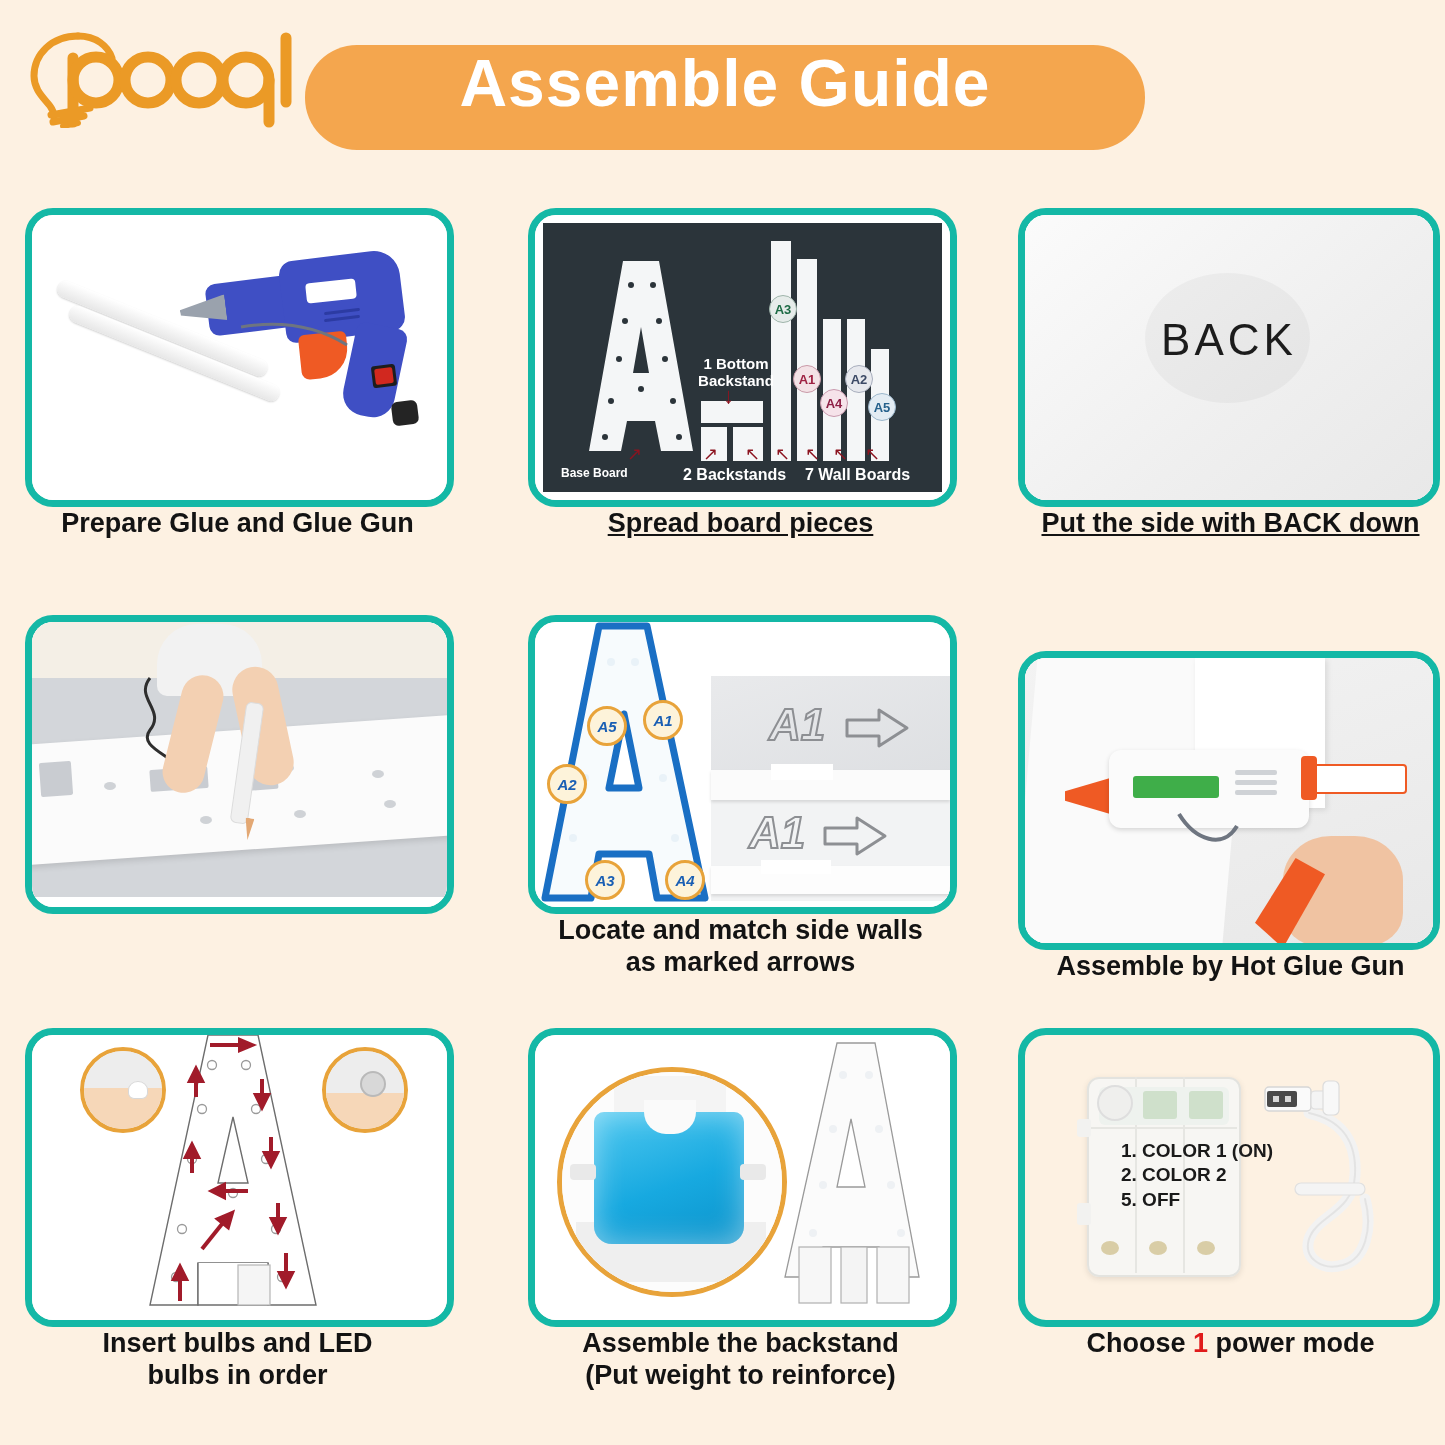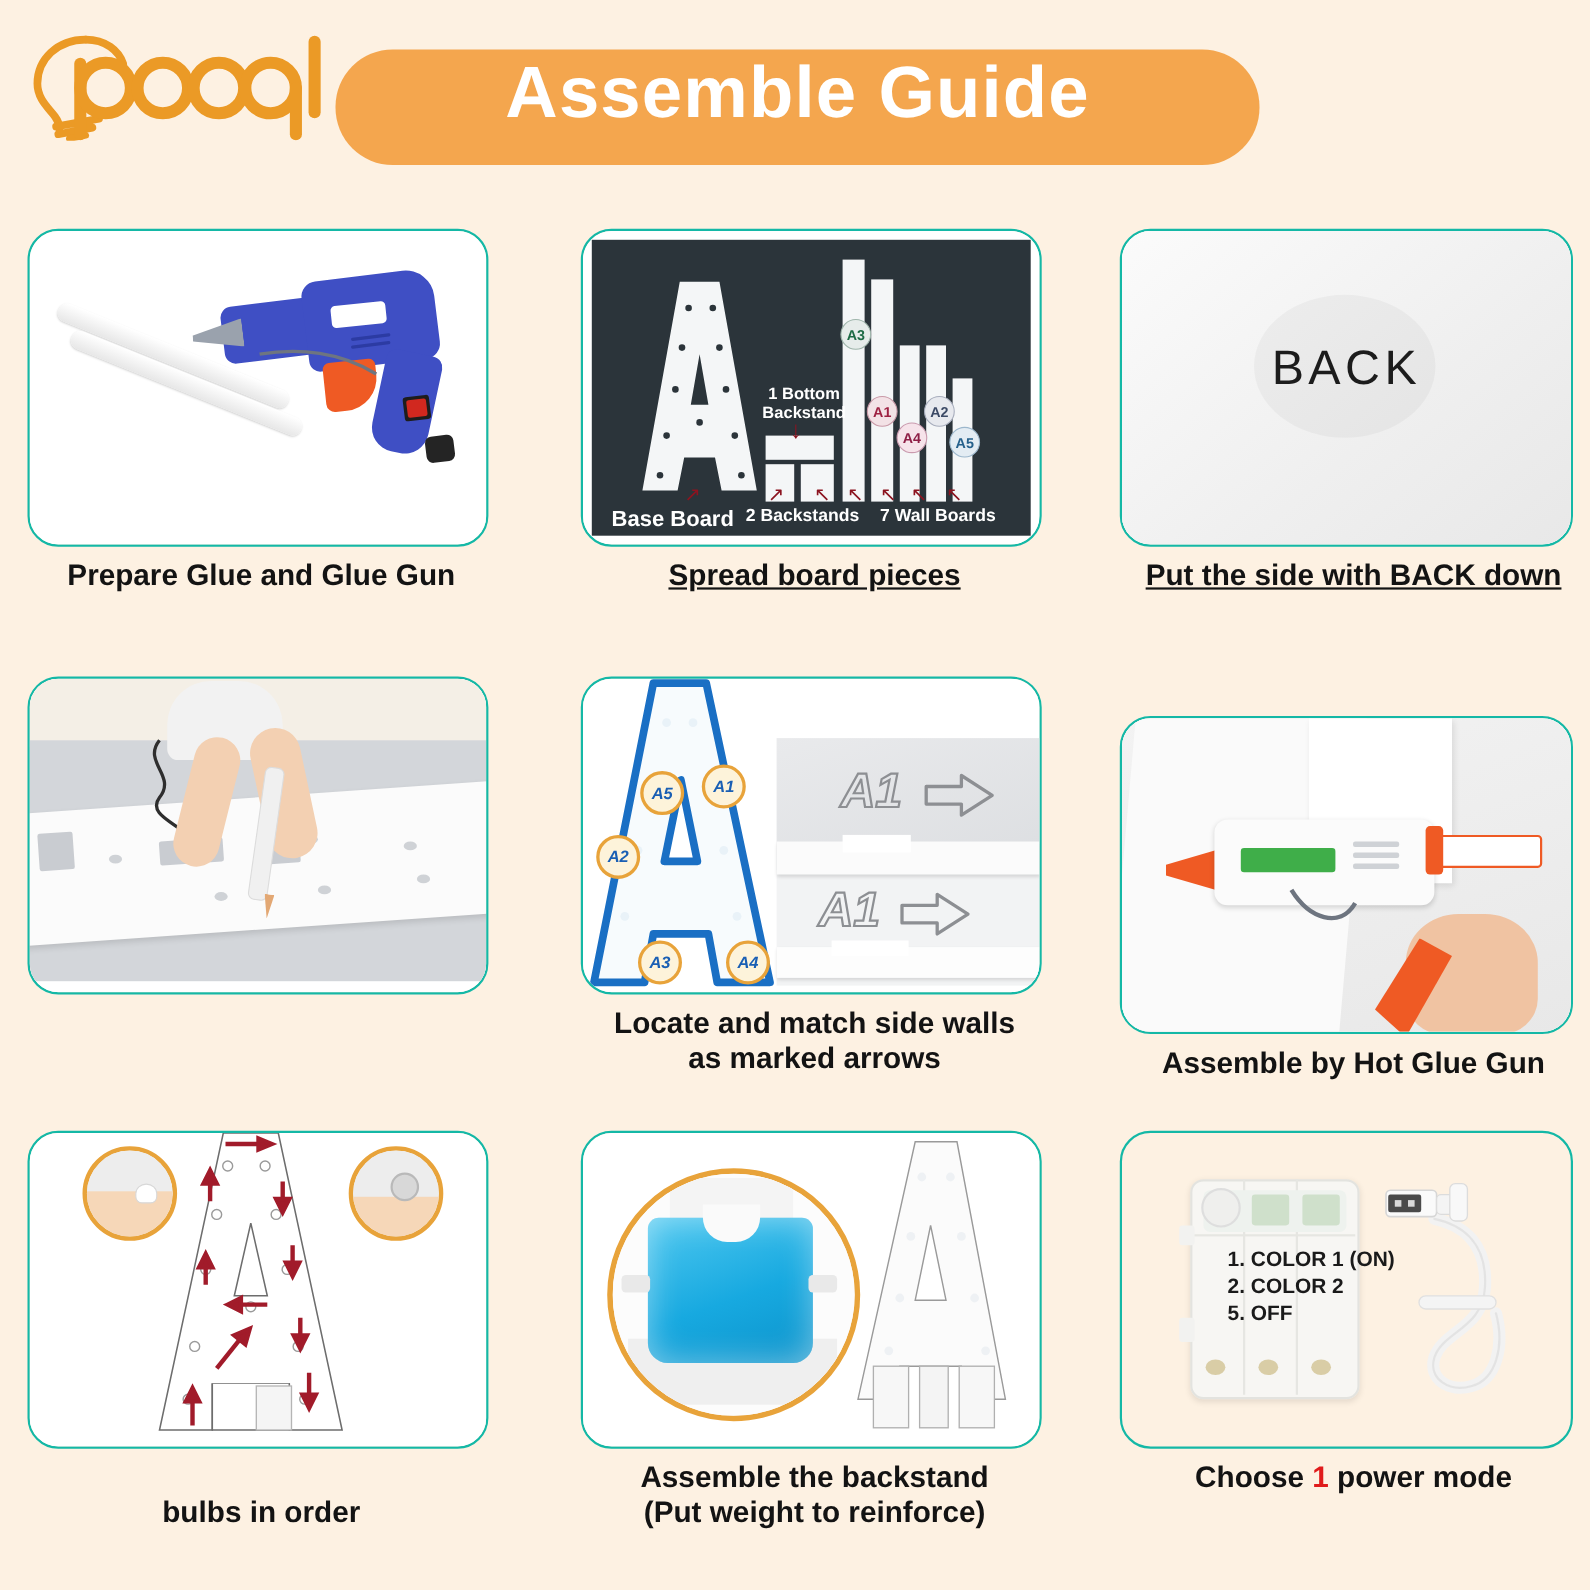--- a/index.html
+++ b/index.html
@@ -23,21 +23,21 @@
   .title-pill .title-text{
     color:#ffffff;font-size:66px;font-weight:bold;letter-spacing:1px;
     font-family:"Liberation Sans", sans-serif;
   }
 
   
   .grid{position:absolute;left:0;top:190px;width:1445px;height:1255px;}
   .cell{position:absolute;}
   .card{
     position:absolute;left:0;top:0;
-    border:2px solid #14b8a6;border-radius:28px;
+    border:7px solid #14b8a6;border-radius:28px;
     background:#fdf1e2;overflow:hidden;
   }
   .card-inner{position:absolute;left:0;top:0;right:0;bottom:0;overflow:hidden;}
   .card.white .card-inner{background:#ffffff;}
   .caption{
     position:absolute;left:0;width:100%;text-align:center;
     font-size:27px;font-weight:bold;color:#131313;line-height:1.18;
     font-family:"Liberation Sans", sans-serif;
   }
   .caption .hl{color:#e01b1b;}
@@ -212,21 +212,21 @@
 
             <div class="marker" style="left:226px;top:72px;width:26px;height:26px;background:#e6ecea;color:#1d6b45;border:1px solid #9fb5ab;">A3</div>
             <div class="marker" style="left:250px;top:142px;width:26px;height:26px;background:#f3e2e6;color:#9e2142;border:1px solid #c99aa8;">A1</div>
             <div class="marker" style="left:302px;top:142px;width:26px;height:26px;background:#e7e9ee;color:#3c4a66;border:1px solid #a8aebd;">A2</div>
             <div class="marker" style="left:277px;top:166px;width:26px;height:26px;background:#f6e3ea;color:#8e1f46;border:1px solid #c99aae;">A4</div>
             <div class="marker" style="left:325px;top:170px;width:26px;height:26px;background:#e3ecf3;color:#26618c;border:1px solid #9cb7cc;">A5</div>
 
             <div class="dlabel" style="left:148px;top:132px;width:90px;font-size:15px;line-height:1.15;text-align:center;">1 Bottom Backstand</div>
             <div class="darrow" style="left:180px;top:162px;">↓</div>
 
-            <div class="dlabel" style="left:18px;top:243px;font-size:20px;">Base Board</div>
+            <div class="dlabel" style="left:18px;top:243px;font-size:12px;">Base Board</div>
             <div class="dlabel" style="left:140px;top:243px;font-size:16px;">2 Backstands</div>
             <div class="dlabel" style="left:262px;top:243px;font-size:16px;">7 Wall Boards</div>
 
             <div class="darrow" style="left:84px;top:222px;font-size:18px;">↗</div>
             <div class="darrow" style="left:160px;top:222px;font-size:18px;">↗</div>
             <div class="darrow" style="left:202px;top:222px;font-size:18px;">↖</div>
             <div class="darrow" style="left:232px;top:222px;font-size:18px;">↖</div>
             <div class="darrow" style="left:262px;top:222px;font-size:18px;">↖</div>
             <div class="darrow" style="left:290px;top:222px;font-size:18px;">↖</div>
             <div class="darrow" style="left:322px;top:222px;font-size:18px;">↖</div>
@@ -399,20 +399,21 @@
             <div style="position:absolute;left:0;top:48%;width:100%;height:52%;background:#f6d7b8;"></div>
             <div style="position:absolute;left:44px;top:30px;width:18px;height:16px;background:#ffffff;border-radius:50% 50% 6px 6px;border:1px solid #d8d8d8;"></div>
           </div>
           <div class="inset" style="left:290px;top:12px;width:78px;height:78px;">
             <div style="position:absolute;left:0;top:0;width:100%;height:60%;background:#ededed;"></div>
             <div style="position:absolute;left:0;top:54%;width:100%;height:46%;background:#f6d7b8;"></div>
             <div style="position:absolute;left:34px;top:20px;width:22px;height:22px;border-radius:50%;background:#d8d8d8;border:2px solid #b9b9b9;"></div>
           </div>
         </div>
       </div>
+      <div class="caption" style="top:300px;">Insert bulbs and LED</div>
       <div class="caption" style="top:332px;">bulbs in order</div>
     </div>
 
     <div class="cell" style="left:528px;top:838px;width:425px;height:400px;">
       <div class="card white" style="width:415px;height:285px;">
         <div class="card-inner">
 
           <svg style="position:absolute;left:244px;top:6px;" width="160" height="272">
             <path d="M58 2 L96 2 L140 236 L106 236 L100 206 L44 206 L38 236 L6 236 Z
                      M58 146 L86 146 L72 78 Z" fill="#fbfbfb" stroke="#9a9a9a" stroke-width="1.3" fill-rule="evenodd"></path>

